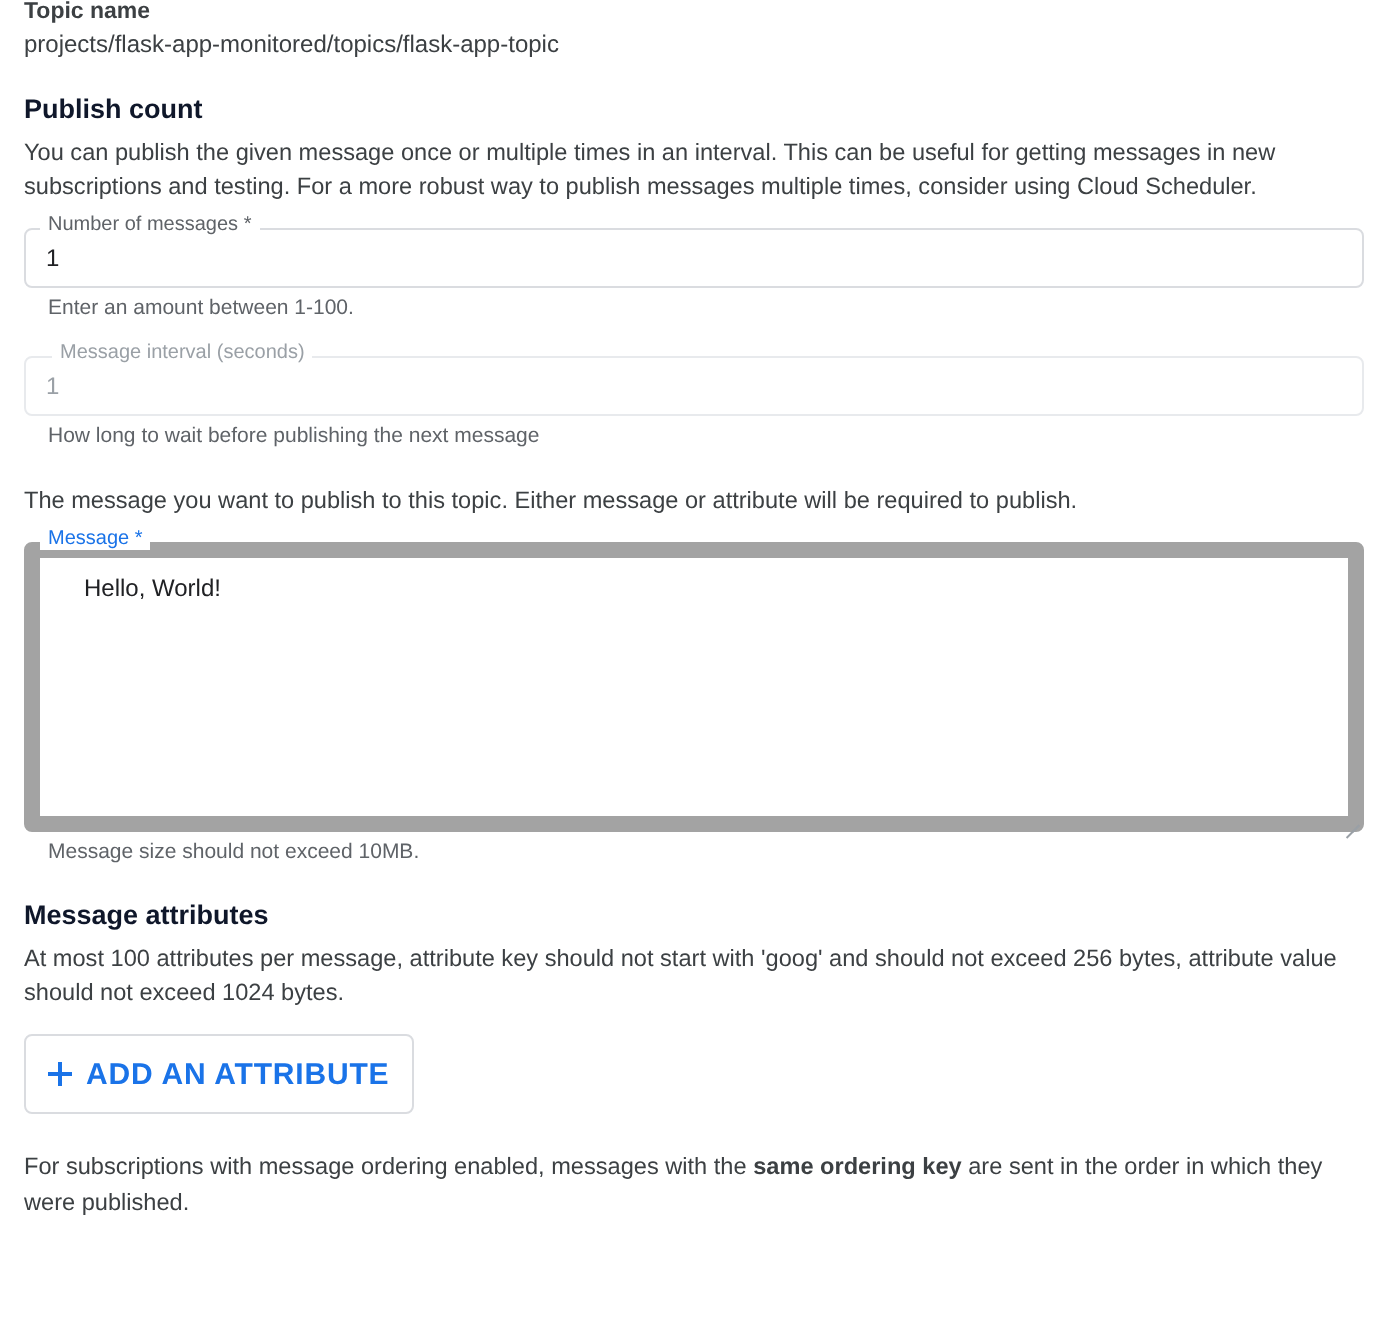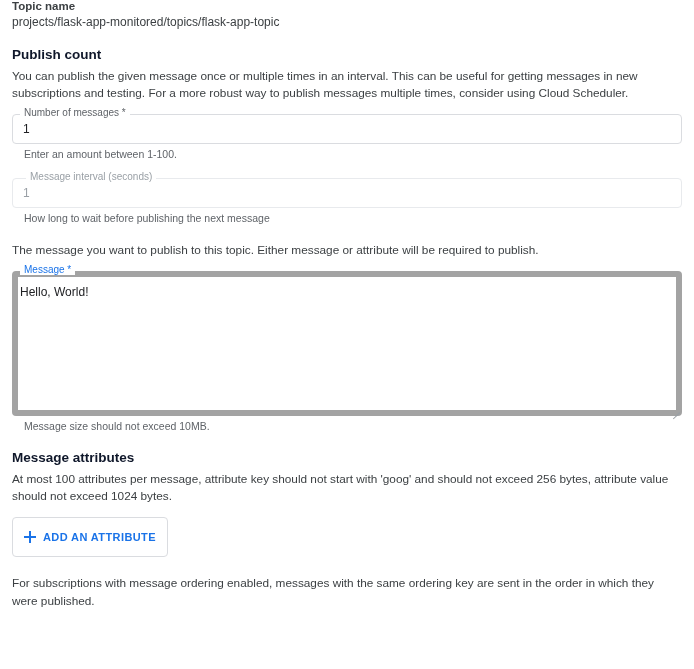--- a/index.html
+++ b/index.html
@@ -44,21 +44,21 @@
     color: #0f172a;
     margin: 0 0 6px 0;
   }
   .section-desc {
     font-size: 11.8px;
     line-height: 1.45;
     color: #3c4043;
     margin: 0 0 12px 0;
     max-width: 660px;
   }
-  .section-desc b { font-weight: normal; }
+  .section-desc b { font-weight: bold; }
 
   
   .field {
     position: relative;
     margin-bottom: 2px;
   }
   .field .box {
     height: 30px;
     border: 1px solid #dadce0;
     border-radius: 4px;
@@ -100,24 +100,24 @@
     margin: 4px 0 0 12px;
   }
   .spacer-18 { height: 18px; }
 
   
   .textarea-wrap {
     position: relative;
     margin-top: 4px;
   }
   .textarea-box {
-    border: 6px solid #a3a3a3;
+    border: 8px solid #a3a3a3;
     border-radius: 4px;
     height: 145px;
-    padding: 8px 2px;
+    padding: 8px 22px;
     font-size: 12px;
     color: #202124;
     background: #fff;
     position: relative;
     overflow: hidden;
   }
   .textarea-legend {
     position: absolute;
     top: -6px;
     left: 8px;
@@ -149,21 +149,21 @@
   .btn-add {
     display: inline-flex;
     align-items: center;
     gap: 7px;
     height: 40px;
     padding: 0 11px;
     border: 1px solid #dadce0;
     border-radius: 4px;
     background: #fff;
     color: #1a73e8;
-    font-size: 11px;
+    font-size: 15px;
     font-weight: bold;
     letter-spacing: 0.4px;
     cursor: pointer;
     font-family: "Liberation Sans", sans-serif;
   }
   .plus-icon {
     width: 12px; height: 12px;
     position: relative;
     display: inline-block;
   }

